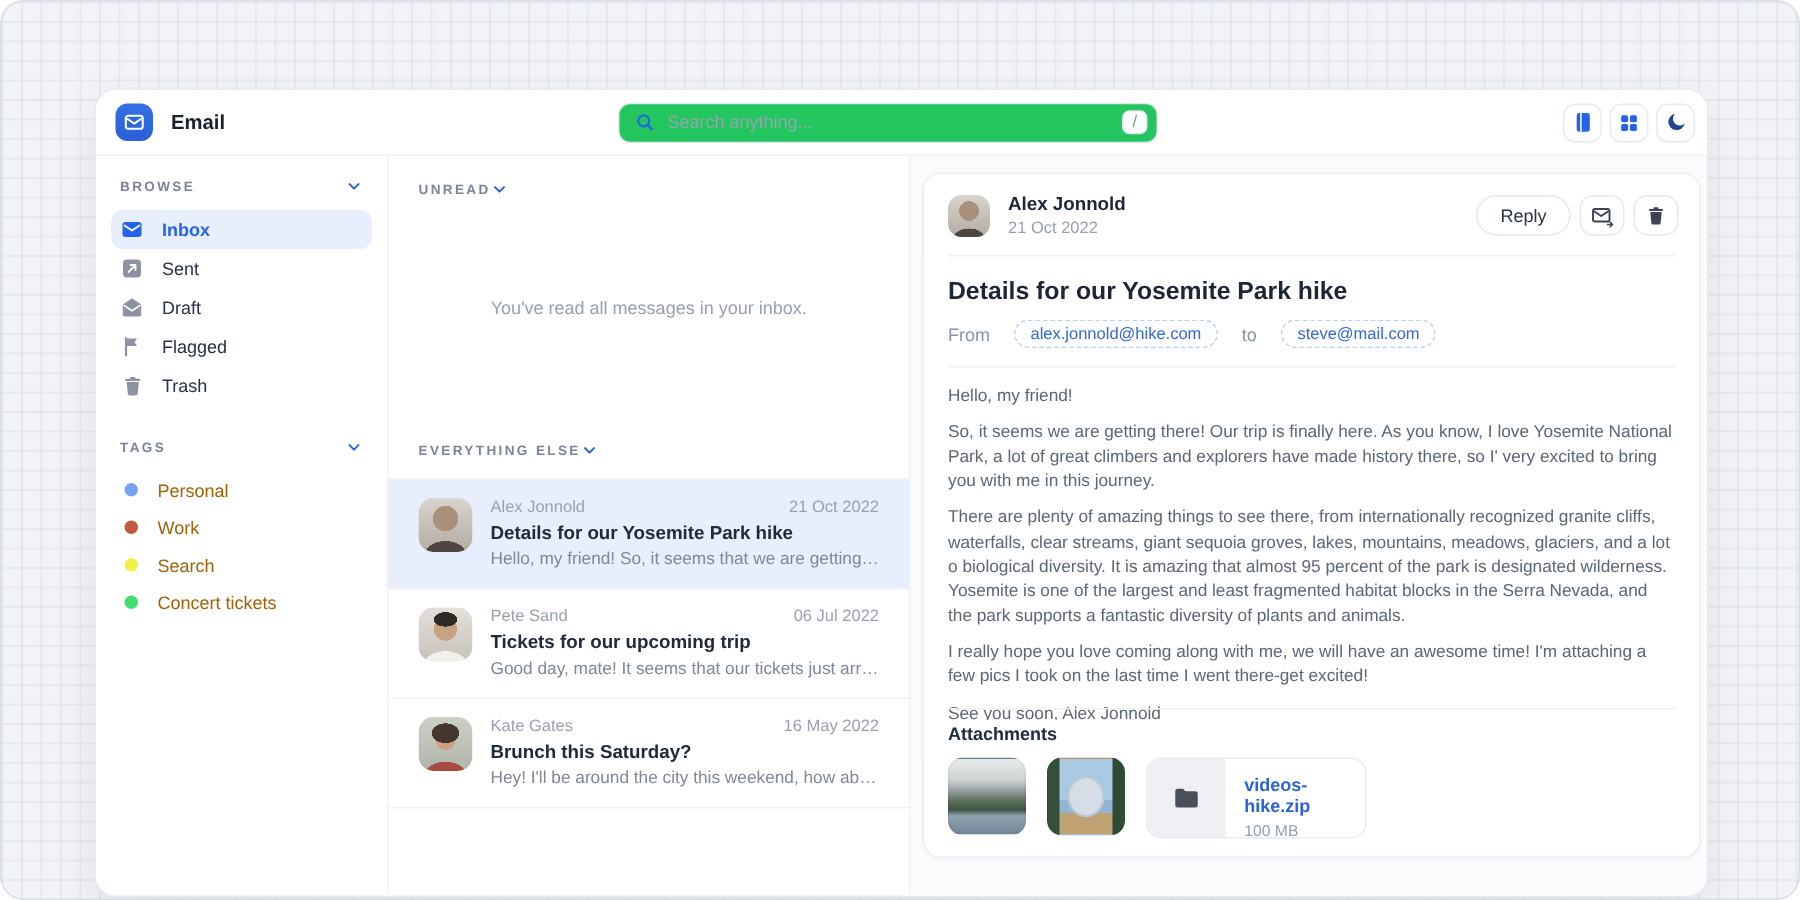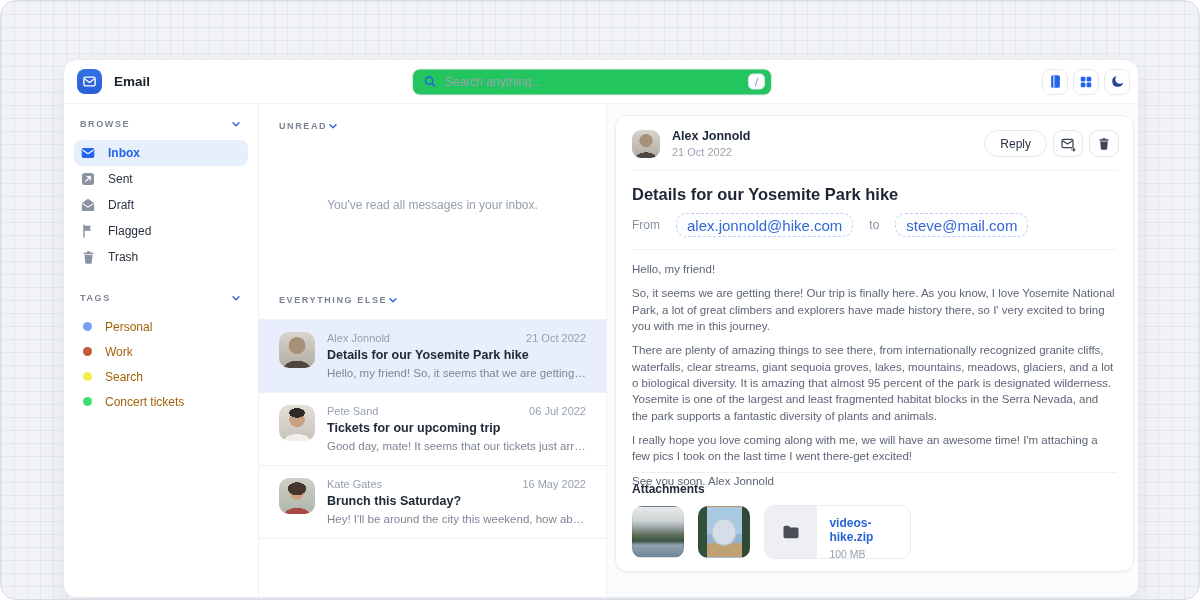--- a/index.html
+++ b/index.html
@@ -83,26 +83,26 @@
     background:#fff; border:1px solid #ebedf1; border-radius:12px; box-shadow:0 1px 2px rgba(25,35,55,.03); }
   .detail-head { display:flex; align-items:center; gap:12px; padding:13px 14px 0 16px; }
   .d-name { font-size:12.5px; font-weight:bold; color:#1c2634; }
   .d-date { font-size:11px; color:#98a1b0; margin-top:3px; }
   .detail-actions { margin-left:auto; display:flex; gap:6px; align-items:center; }
   .reply-btn { height:27px; padding:0 15px; border:1px solid #e5e8ee; border-radius:14px; background:#fff; font-size:12px; color:#2a3342; font-family:"Liberation Sans",sans-serif; cursor:pointer; }
   .mini-btn { width:30px; height:27px; border:1px solid #e5e8ee; border-radius:9px; background:#fff; display:flex; align-items:center; justify-content:center; cursor:pointer; }
   .hr { border-top:1px solid #eef1f4; margin:12px 16px 0; }
   .subject { margin:14px 16px 0; font-size:16.5px; font-weight:bold; color:#1c2634; }
   .route { margin:9px 16px 0; display:flex; align-items:center; gap:16px; font-size:12px; color:#8a93a2; }
-  .pill { font-size:15px; color:#3566d6; border:1px dashed #bdd0f4; border-radius:10px; padding:2.5px 10px; background:#fdfeff; cursor:pointer; }
+  .pill { font-size:11px; color:#3566d6; border:1px dashed #bdd0f4; border-radius:10px; padding:2.5px 10px; background:#fdfeff; cursor:pointer; }
   .body-text { margin:11px 16px 0; height:224px; overflow:hidden; font-size:11.5px; line-height:1.42; color:#5c6675; }
   .body-text p { margin-bottom:8px; }
   .detail-bottom { position:absolute; left:16px; right:16px; bottom:12px; }
   .attach-label { margin-top:9px; font-size:12px; font-weight:bold; color:#222b39; }
-  .attach-row { margin-top:9px; display:flex; gap:14px; align-items:center; }
+  .attach-row { margin-top:9px; display:flex; gap:14px; align-items:flex-start; }
   .thumb { width:52px; height:52px; border-radius:10px; border:1px solid rgba(0,0,0,.05); cursor:pointer; }
   .thumb-valley { background:linear-gradient(180deg,#e8eaea 0%,#cdd3d4 28%,#97a0a2 42%,#5c6e58 56%,#3c5542 68%,#90a3b1 76%,#6f8496 100%); }
   .thumb-dome { background:
     linear-gradient(90deg,#35503a 0 15%, transparent 15% 85%, #2f4a35 85%),
     radial-gradient(ellipse 40% 44% at 50% 50%, #d5dde7 0 55%, #b9c7d6 56% 62%, transparent 63%),
     linear-gradient(180deg,#a9c9e2 0 55%, #90b4d2 55% 72%, #c0a171 72% 100%); }
   .file-card { height:54px; width:147px; border:1px solid #e8ebef; border-radius:10px; display:flex; overflow:hidden; background:#fff; cursor:pointer; }
   .file-iconzone { width:56px; background:#edeff2; display:flex; align-items:center; justify-content:center; }
   .file-text { padding:10px 0 0 12px; }
   .file-name { font-size:12px; font-weight:bold; color:#2b63d9; }

